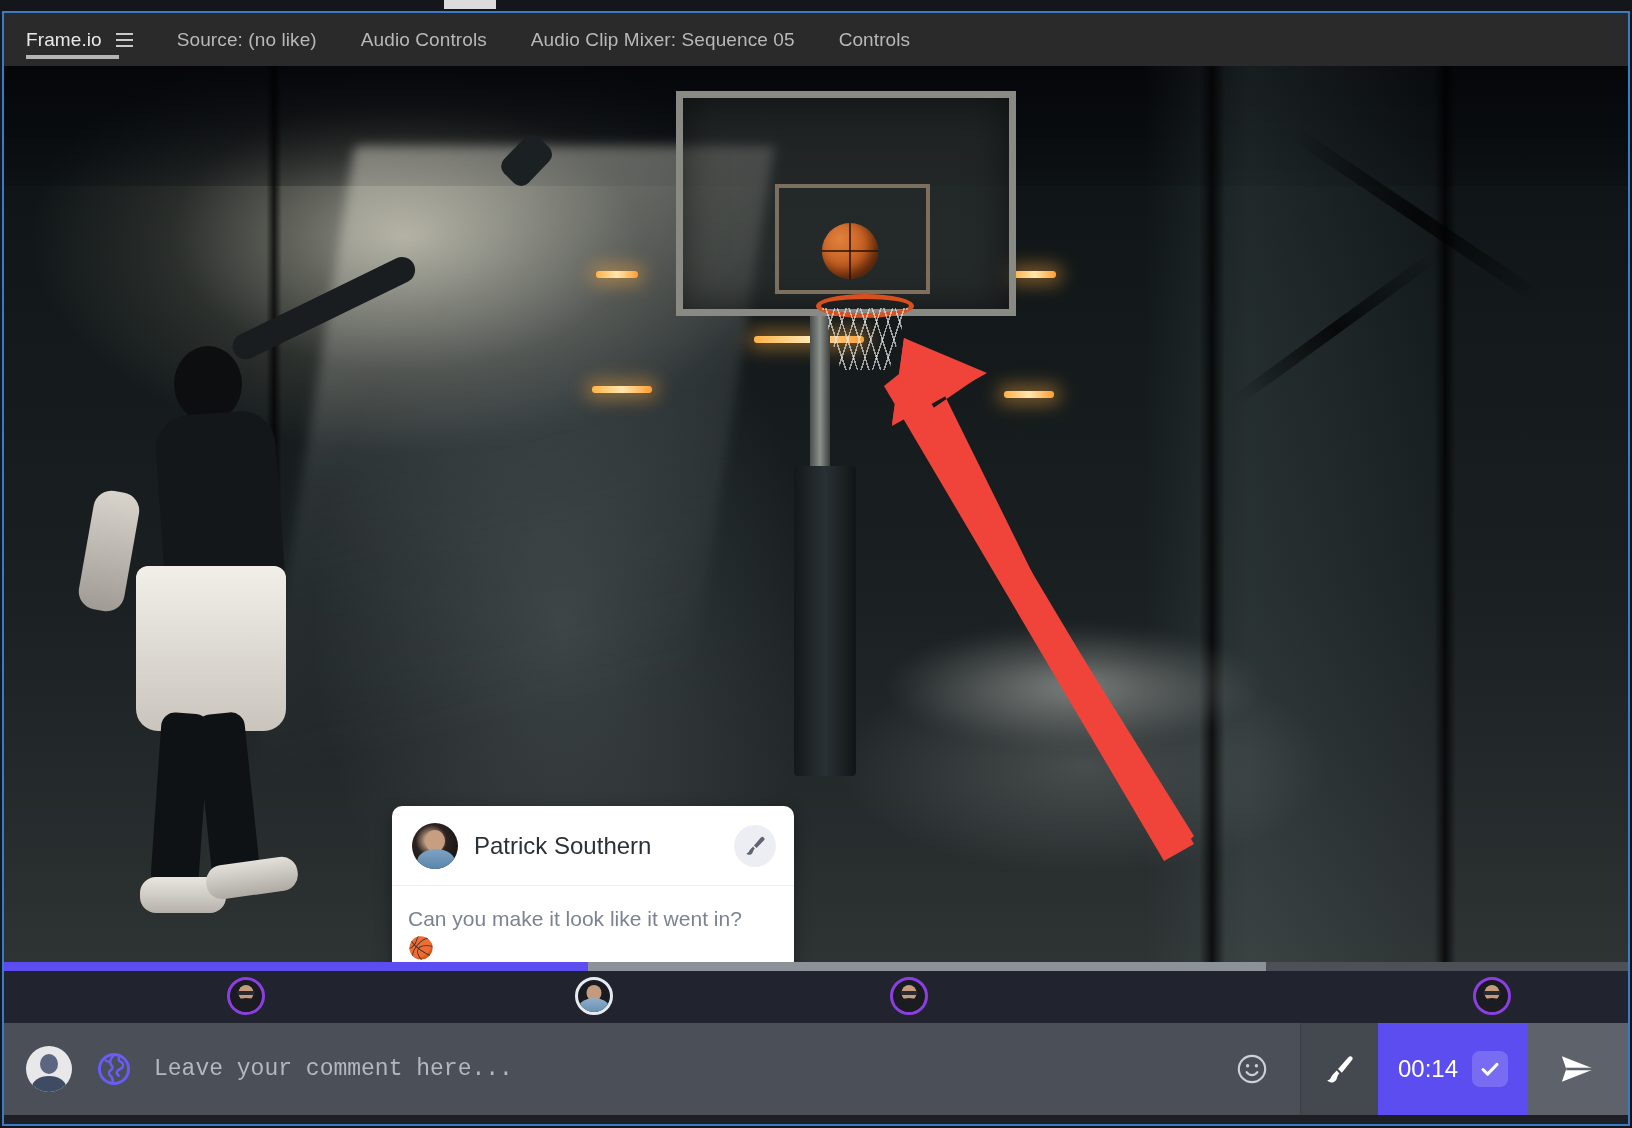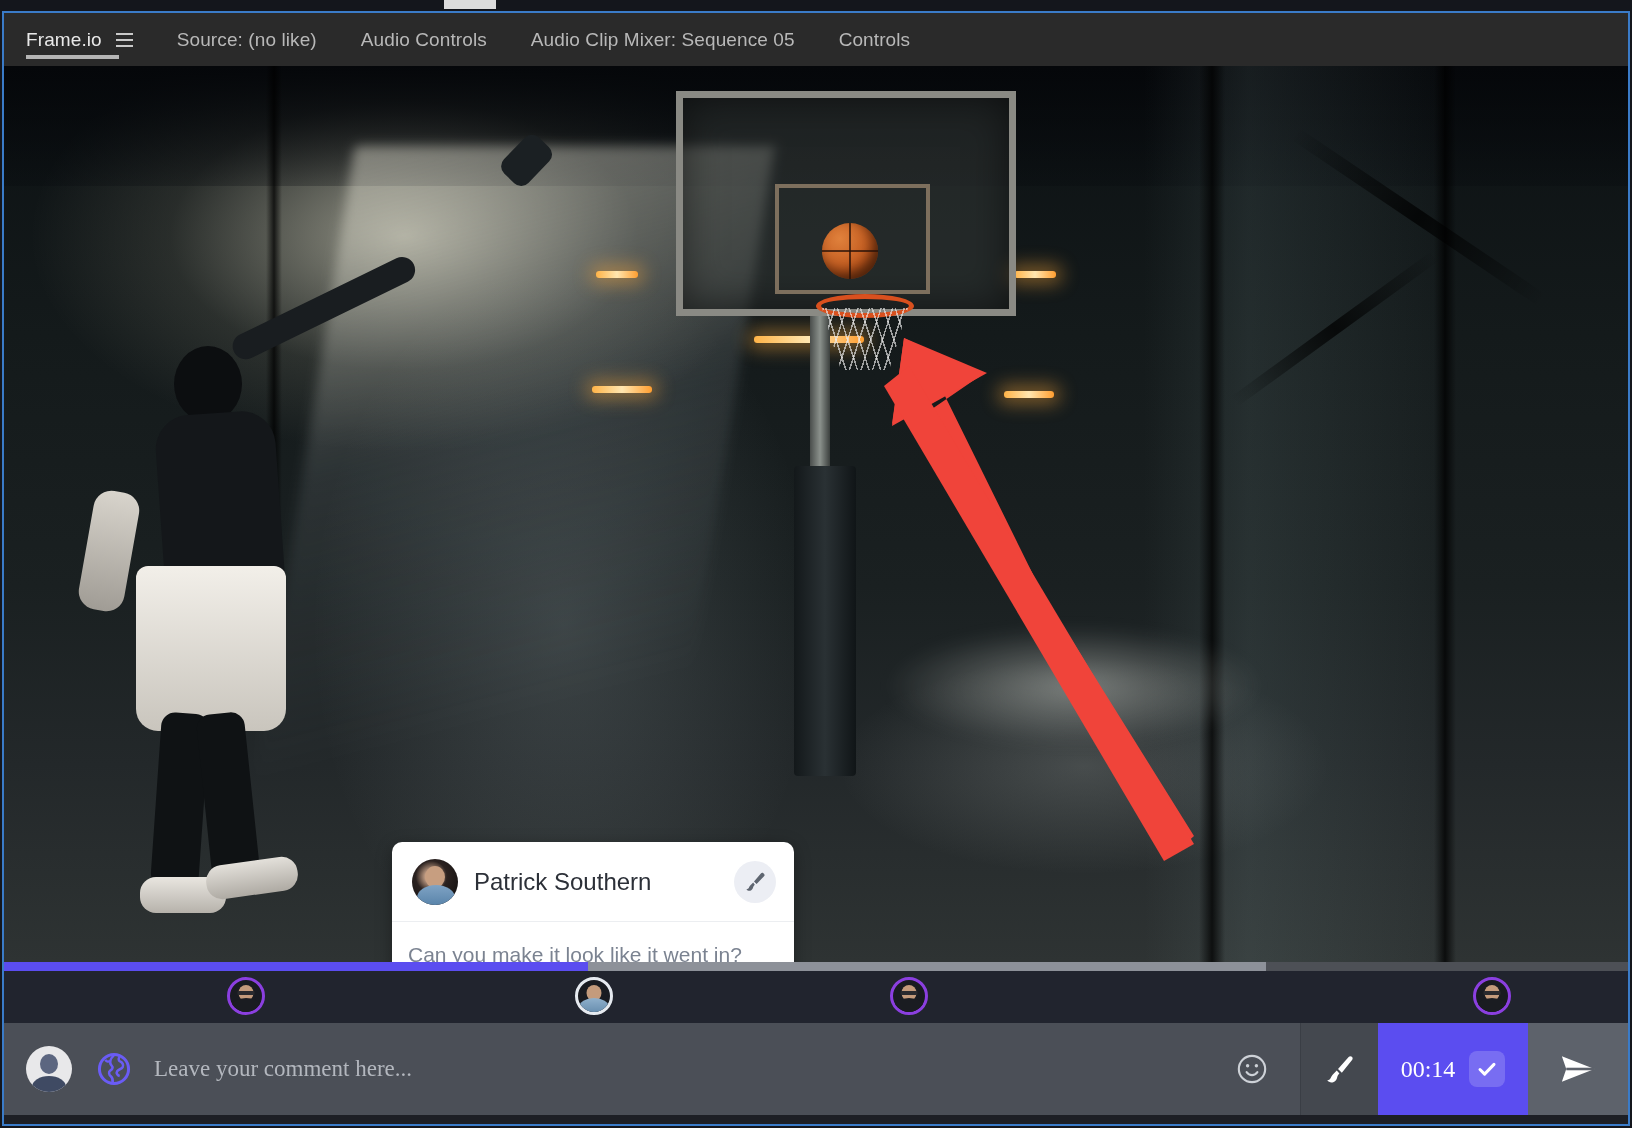--- a/index.html
+++ b/index.html
@@ -186,21 +186,21 @@
   #p-leg2 { position:absolute; left: 140px; top: 392px; width: 48px; height: 165px; background:#0f1214; border-radius: 14px; transform: rotate(-6deg); }
   #p-shoe1{ position:absolute; left: 76px; top: 556px; width: 86px; height: 36px; background: linear-gradient(180deg,#e9e6e0,#b6b2ab); border-radius: 16px; }
   #p-shoe2{ position:absolute; left: 142px; top: 540px; width: 92px; height: 34px; background: linear-gradient(180deg,#e3e0da,#aeaaa3); border-radius: 16px; transform: rotate(-8deg); }
 
   
   #arrow-svg { position: absolute; inset: 0; pointer-events: none; }
 
   
   #comment-card {
     position: absolute;
-    left: 388px; top: 776px;
+    left: 388px; top: 740px;
     width: 402px;
     background: #ffffff;
     border-radius: 10px;
     box-shadow: 0 4px 16px rgba(0,0,0,.35);
     z-index: 30;
   }
   #comment-card-head {
     display: flex; align-items: center;
     height: 80px; padding: 0 18px 0 20px;
     border-bottom: 1px solid #eceef1;
@@ -299,33 +299,33 @@
   #user-avatar .ua-head { position:absolute; left:50%; top:8px; transform:translateX(-50%); width:18px; height:20px; border-radius:50%; background:#5c6680; }
   #user-avatar .ua-body { position:absolute; left:50%; bottom:-6px; transform:translateX(-50%); width:34px; height:22px; border-radius:50% 50% 4px 4px; background:#3f4a63; }
   #globe-btn { margin-left: 22px; width: 40px; height: 40px; flex: none; display:flex; align-items:center; justify-content:center; }
   #comment-input {
     flex: 1;
     background: transparent;
     border: 0; outline: none;
     margin-left: 20px;
     color: #e4e6ea;
     font-size: 23px;
-    font-family: Liberation Serif, serif;
+    font-family: Liberation Mono, monospace;
   }
   #comment-input::placeholder { color: #b3b7be; }
   .composer-btn {
     display: flex; align-items: center; justify-content: center;
     flex: none;
   }
   #emoji-btn { width: 96px; }
   #brush-btn { width: 78px; background: #44484f; border-left: 1px solid #3a3e45; }
   #timecode-btn {
     width: 150px; background: #5b4df0;
     display: flex; align-items: center; justify-content: center; gap: 14px;
-    color: #ffffff; font-size: 24px; font-family: Liberation Serif, serif;
+    color: #ffffff; font-size: 24px;
   }
   #timecode-check {
     width: 36px; height: 36px; border-radius: 8px;
     background: rgba(255,255,255,.18);
     display: flex; align-items: center; justify-content: center;
   }
   #send-btn { width: 100px; background: #5d626b; }
 
   #bottom-gap {
     position: absolute; left: 4px; top: 1115px; right: 4px; height: 11px;

